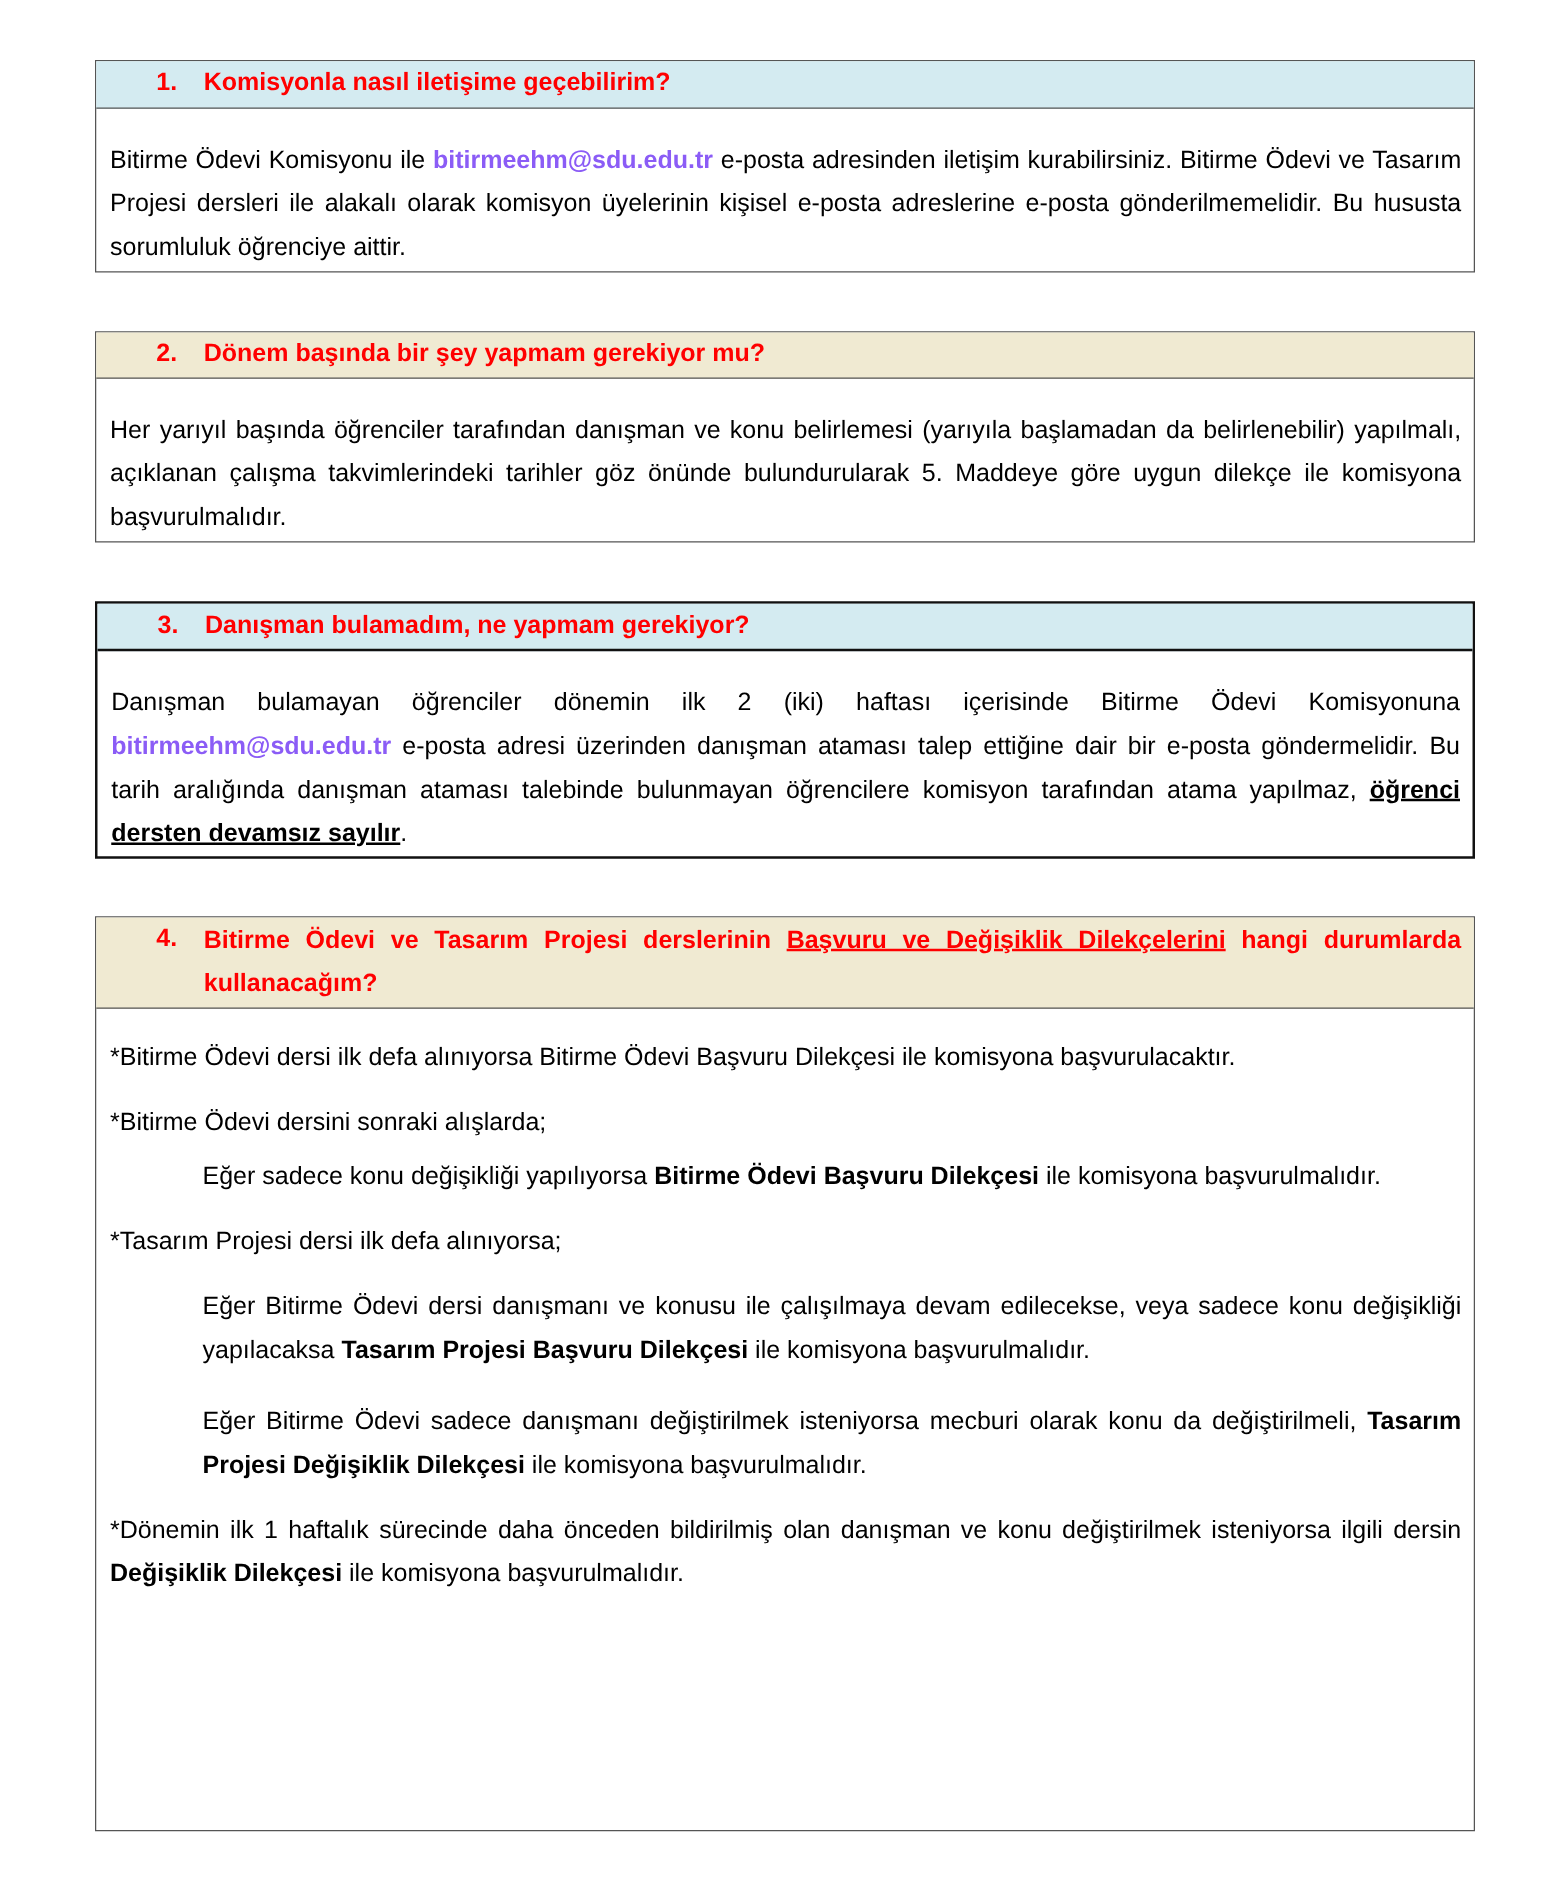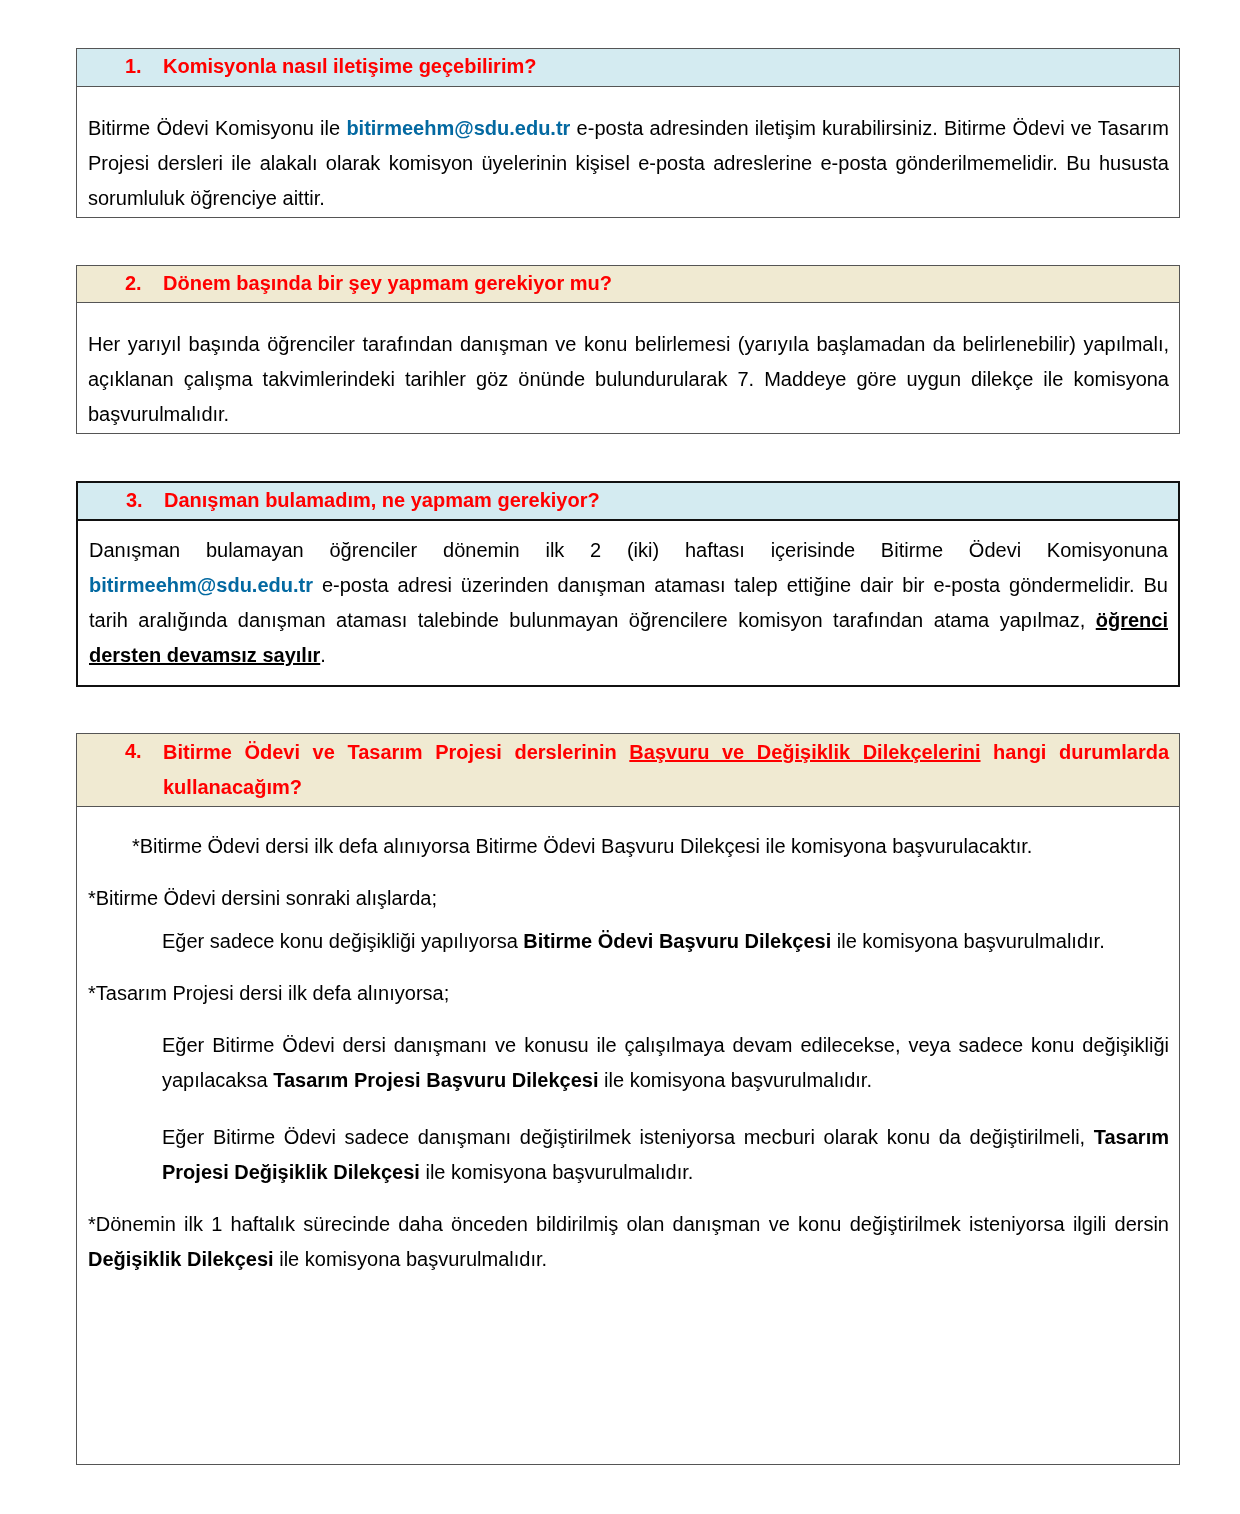--- a/index.html
+++ b/index.html
@@ -22,21 +22,21 @@
   .hdr.blue { background: #d4ebf1; }
   .hdr.tan { background: #f0ead2; }
   .hdr .num { position: absolute; left: 48px; top: 0; }
   .hdr .qt { display: block; padding-left: 38px; text-align: justify; }
   .hdr u { text-decoration: underline; }
   .body {
     font-size: 20px; line-height: 35px; padding: 0 10px 0 11px;
     text-align: justify;
   }
   .body p { margin: 0; }
-  .email { color: #0369a1; font-weight: bold; }
+  .email { color: #8b5cf6; font-weight: bold; }
   .b { font-weight: bold; }
   .bu { font-weight: bold; text-decoration: underline; }
   .indent { padding-left: 74px; }
 </style>
 </head>
 <body>
 
 <div class="box" style="top:48px; height:170px;">
   <div class="hdr blue" style="height:38px;">
     <span class="num">1.</span>
@@ -46,41 +46,41 @@
     <p><span>Bitirme Ödevi Komisyonu ile </span><span class="email">bitirmeehm@sdu.edu.tr</span><span> e-posta adresinden iletişim kurabilirsiniz. Bitirme Ödevi ve Tasarım Projesi dersleri ile alakalı olarak komisyon üyelerinin kişisel e-posta adreslerine e-posta gönderilmemelidir. Bu hususta sorumluluk öğrenciye aittir.</span></p>
   </div>
 </div>
 
 <div class="box" style="top:265px; height:169px;">
   <div class="hdr tan" style="height:37px;">
     <span class="num">2.</span>
     <span class="qt">Dönem başında bir şey yapmam gerekiyor mu?</span>
   </div>
   <div class="body" style="padding-top:24px;">
-    <p>Her yarıyıl başında öğrenciler tarafından danışman ve konu belirlemesi (yarıyıla başlamadan da belirlenebilir) yapılmalı, açıklanan çalışma takvimlerindeki tarihler göz önünde bulundurularak 7. Maddeye göre uygun dilekçe ile komisyona başvurulmalıdır.</p>
+    <p>Her yarıyıl başında öğrenciler tarafından danışman ve konu belirlemesi (yarıyıla başlamadan da belirlenebilir) yapılmalı, açıklanan çalışma takvimlerindeki tarihler göz önünde bulundurularak 5. Maddeye göre uygun dilekçe ile komisyona başvurulmalıdır.</p>
   </div>
 </div>
 
 <div class="box thick" style="top:481px; height:206px;">
   <div class="hdr blue" style="height:38px;">
     <span class="num">3.</span>
     <span class="qt">Danışman bulamadım, ne yapmam gerekiyor?</span>
   </div>
-  <div class="body" style="padding-top:12px;">
+  <div class="body" style="padding-top:24px;">
     <p><span>Danışman bulamayan öğrenciler dönemin ilk 2 (iki) haftası içerisinde Bitirme Ödevi Komisyonuna </span><span class="email">bitirmeehm@sdu.edu.tr</span><span> e-posta adresi üzerinden danışman ataması talep ettiğine dair bir e-posta göndermelidir. Bu tarih aralığında danışman ataması talebinde bulunmayan öğrencilere komisyon tarafından atama yapılmaz, </span><span class="bu">öğrenci dersten devamsız sayılır</span><span>.</span></p>
   </div>
 </div>
 
 <div class="box" style="top:733px; height:732px;">
   <div class="hdr tan" style="height:73px; padding-top:1px;">
     <span class="num">4.</span>
     <span class="qt"><span>Bitirme Ödevi ve Tasarım Projesi derslerinin </span><u>Başvuru ve Değişiklik Dilekçelerini</u><span> hangi durumlarda kullanacağım?</span></span>
   </div>
   <div class="body" style="padding-top:22px;">
-    <p style="margin-bottom:17px;margin-left:44px;">*Bitirme Ödevi dersi ilk defa alınıyorsa Bitirme Ödevi Başvuru Dilekçesi ile komisyona başvurulacaktır.</p>
+    <p style="margin-bottom:17px;">*Bitirme Ödevi dersi ilk defa alınıyorsa Bitirme Ödevi Başvuru Dilekçesi ile komisyona başvurulacaktır.</p>
     <p style="margin-bottom:8px;">*Bitirme Ödevi dersini sonraki alışlarda;</p>
     <p class="indent" style="margin-bottom:17px;"><span>Eğer sadece konu değişikliği yapılıyorsa </span><span class="b">Bitirme Ödevi Başvuru Dilekçesi</span><span> ile komisyona başvurulmalıdır.</span></p>
     <p style="margin-bottom:17px;">*Tasarım Projesi dersi ilk defa alınıyorsa;</p>
     <p class="indent" style="margin-bottom:22px;"><span>Eğer Bitirme Ödevi dersi danışmanı ve konusu ile çalışılmaya devam edilecekse, veya sadece konu değişikliği yapılacaksa </span><span class="b">Tasarım Projesi Başvuru Dilekçesi</span><span> ile komisyona başvurulmalıdır.</span></p>
     <p class="indent" style="margin-bottom:17px;"><span>Eğer Bitirme Ödevi sadece danışmanı değiştirilmek isteniyorsa mecburi olarak konu da değiştirilmeli, </span><span class="b">Tasarım Projesi Değişiklik Dilekçesi</span><span> ile komisyona başvurulmalıdır.</span></p>
     <p><span>*Dönemin ilk 1 haftalık sürecinde daha önceden bildirilmiş olan danışman ve konu değiştirilmek isteniyorsa ilgili dersin </span><span class="b">Değişiklik Dilekçesi</span><span> ile komisyona başvurulmalıdır.</span></p>
   </div>
 </div>
 
 </body></html>

